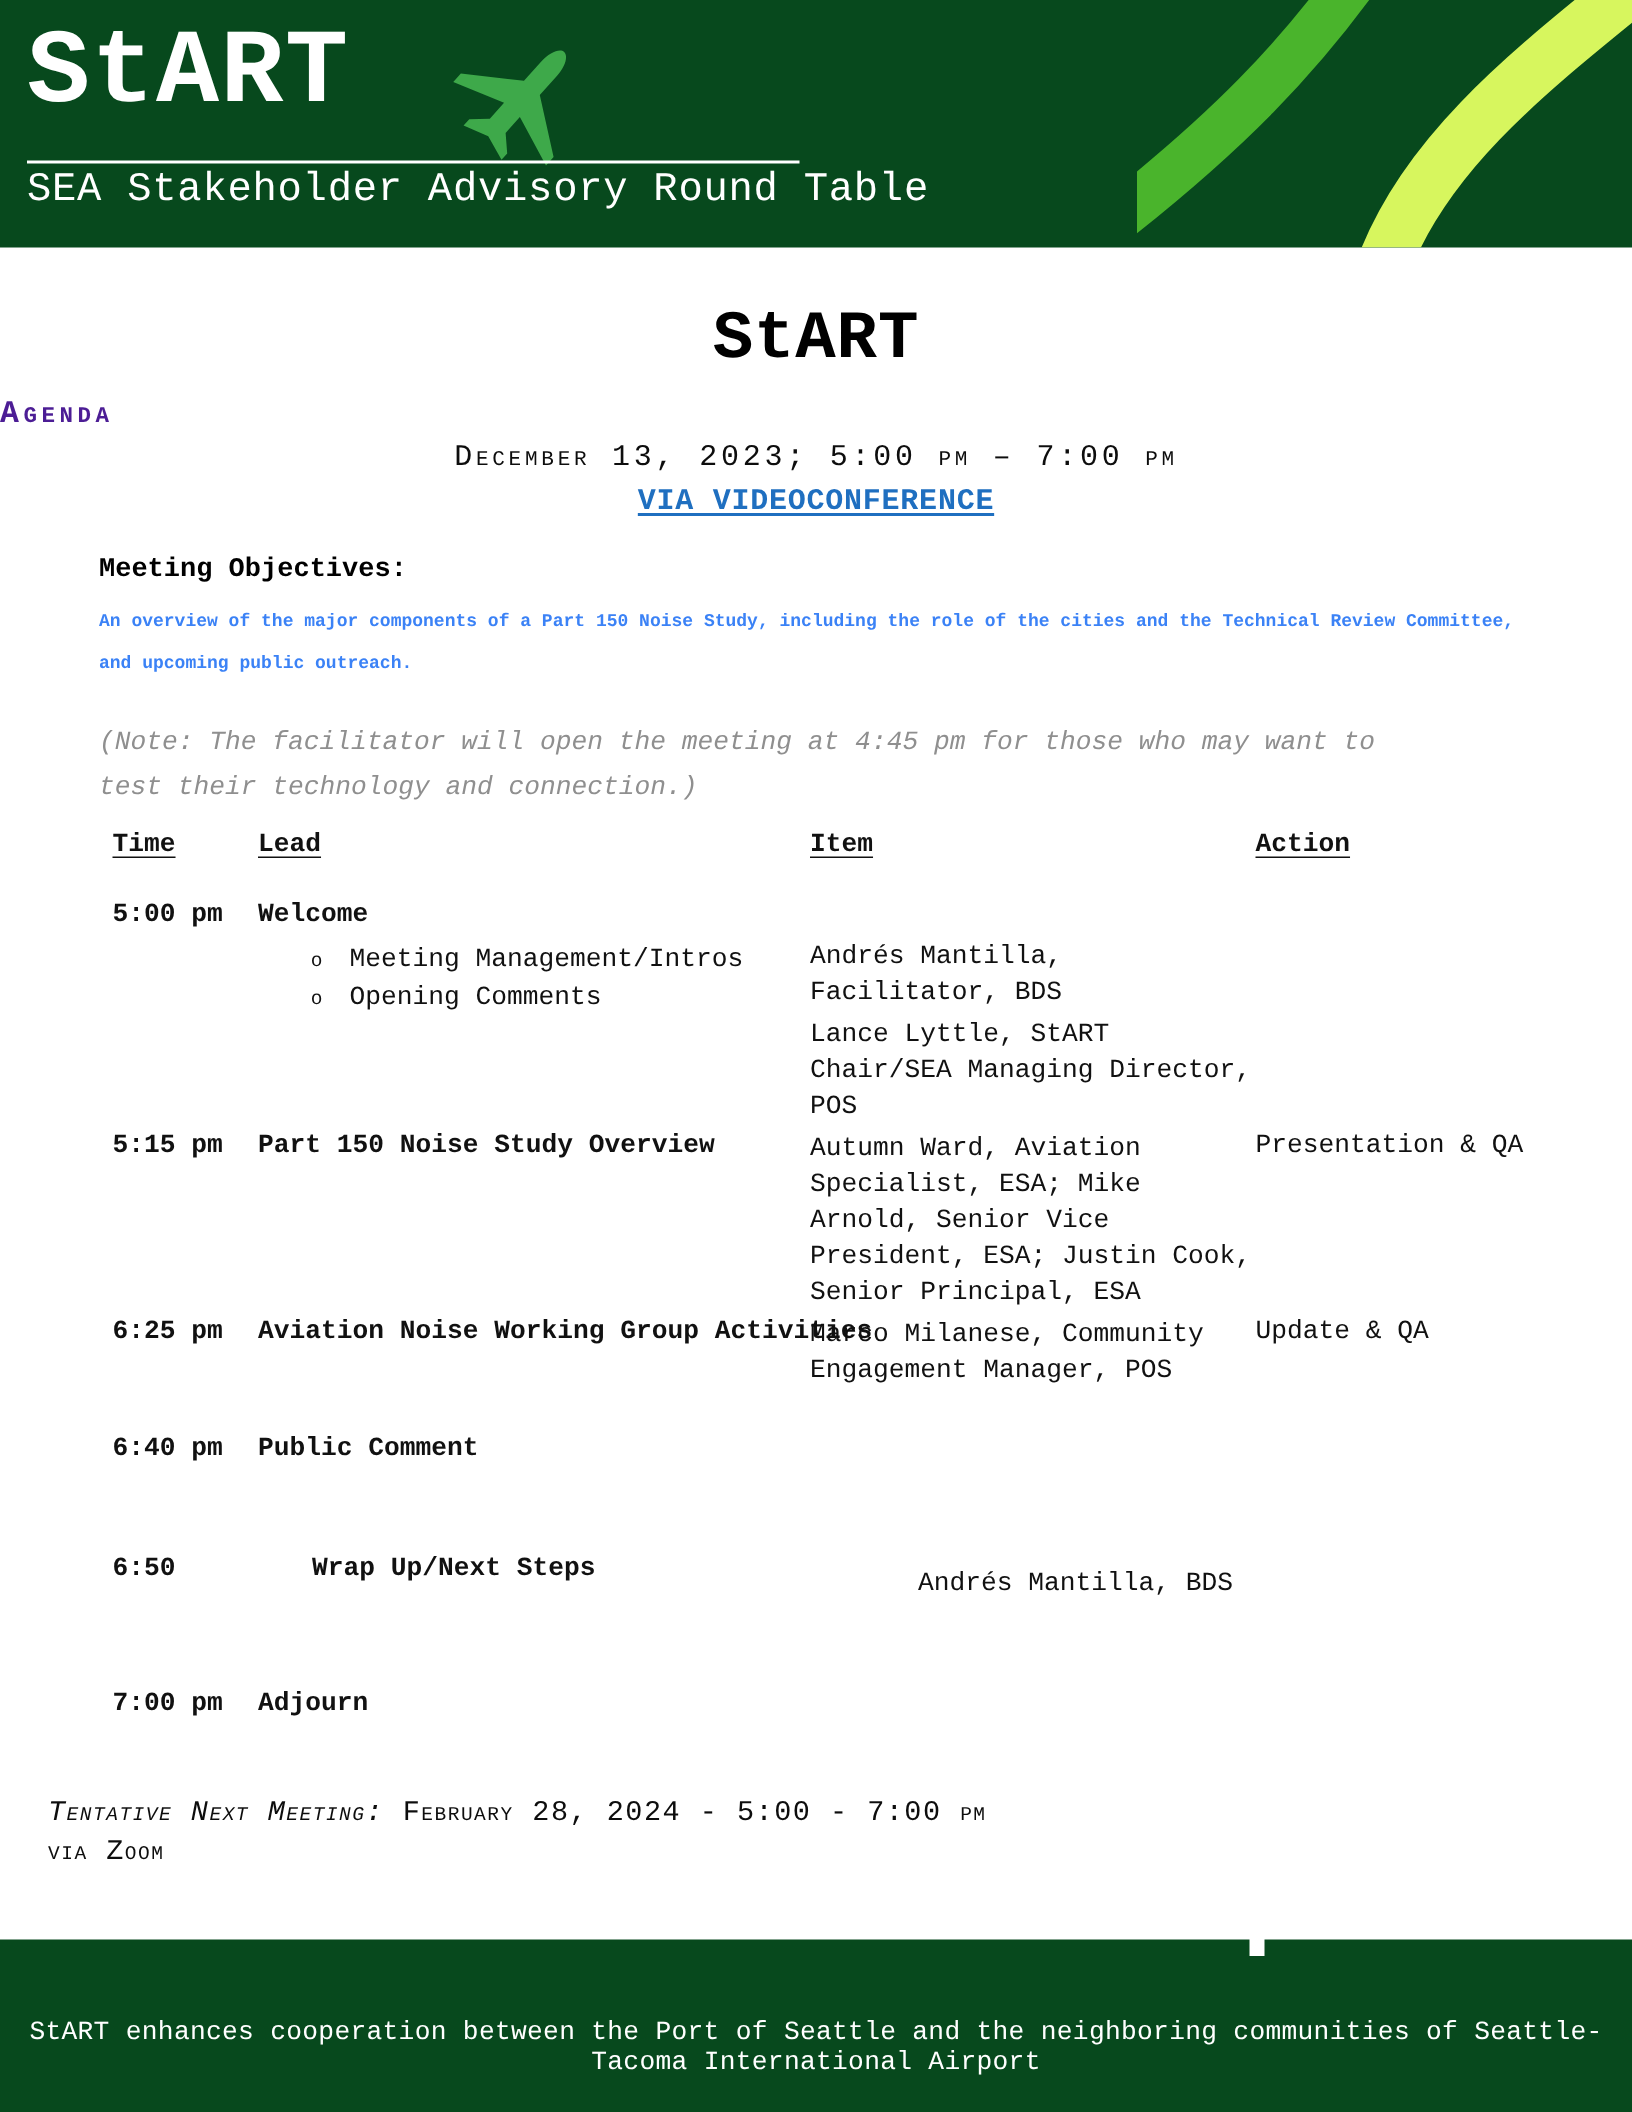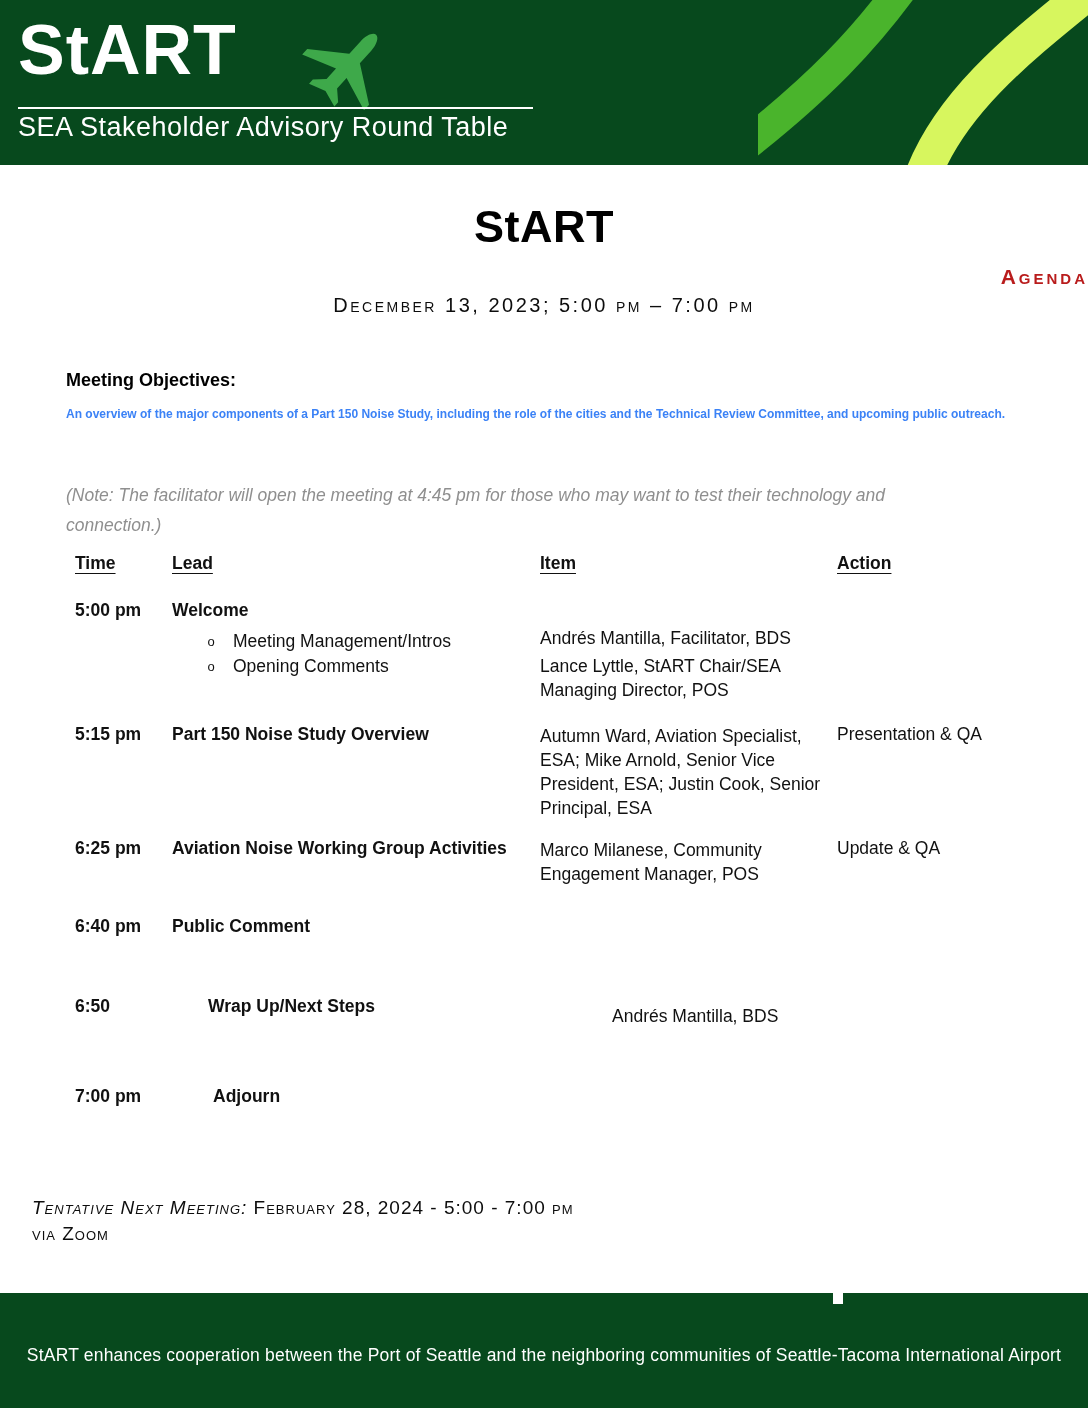--- a/index.html
+++ b/index.html
@@ -1,19 +1,19 @@
 <!DOCTYPE html>
 <html><head>
 <meta charset="utf-8">
 <style>
   * { margin:0; padding:0; box-sizing:border-box; }
   html,body { background:#ffffff; }
   .page {
     position:relative; width:1088px; height:1408px; background:#ffffff;
-    font-family:Liberation Sans, sans-serif; color:#111; overflow:hidden;
+    font-family:Liberation Mono, monospace; color:#111; overflow:hidden;
     margin:0 auto;
   }
 
   
   .header {
     position:absolute; top:0; left:0; width:1088px; height:165px;
     background:#07491D; overflow:hidden;
   }
   .swoosh-svg { position:absolute; top:0; right:0; }
   .logo-title {
@@ -26,22 +26,22 @@
     position:absolute; left:18px; top:112px; font-size:27px; color:#fff;
     font-weight:400; letter-spacing:0.5px;
   }
 
   
   .doc-title {
     position:absolute; top:201px; left:0; width:100%; text-align:center;
     font-size:45px; font-weight:600; color:#000; letter-spacing:0.5px;
   }
   .doc-agenda {
-    position:absolute; top:265px; left:0; width:100%; text-align:right;
-    font-size:21px; font-weight:700; letter-spacing:3px; color:#b91c1c;
+    position:absolute; top:265px; left:0; width:100%; text-align:left;
+    font-size:21px; font-weight:700; letter-spacing:3px; color:#4c1d95;
     font-variant:small-caps;
   }
   .doc-datetime {
     position:absolute; top:294px; left:0; width:100%; text-align:center;
     font-size:20px; font-weight:500; letter-spacing:2.5px; color:#0d0d0d;
     font-variant:small-caps;
   }
   .doc-link-row { position:absolute; top:323px; left:0; width:100%; text-align:center; }
   .doc-link {
     font-size:20px; font-weight:600; letter-spacing:0.5px; color:#1F6FC0;
@@ -58,21 +58,21 @@
     position:absolute; left:66px; top:480px; width:885px;
     font-size:17.5px; font-style:italic; color:#8F8F8F; line-height:30px;
   }
 
   
   .agenda { position:absolute; left:75px; top:553px; width:940px; font-size:17.5px; }
   .agenda-row { display:grid; grid-template-columns:97px 368px 297px 1fr; align-items:start; }
   .agenda-head { min-height:47px; font-weight:600; }
   .agenda-head span { text-decoration:underline; text-underline-offset:4px; }
   .r0 { min-height:124px; } .r1 { min-height:114px; } .r2 { min-height:78px; }
-  .r3 { min-height:80px; }  .r4 { min-height:90px;gap:36px; }  .r5 { min-height:60px;gap:41px; }
+  .r3 { min-height:80px; }  .r4 { min-height:90px;gap:36px; }  .r5 { min-height:60px; }
   .cell-time { font-weight:700; white-space:nowrap; }
   .cell-item { font-weight:700; }
   .item-title { white-space:nowrap; display:block; }
   .sub-items { margin-top:8px; font-weight:400; }
   .sub-item { display:flex; line-height:25px; }
   .sub-bullet { width:14px; margin-left:32px; margin-right:15px; font-size:13px; text-align:center; }
   .cell-lead { font-weight:400; line-height:24px; }
   .cell-lead p { margin:0 0 4px 0; }
   .r0 .cell-lead { padding-top:26px; }
   .r4 .cell-lead { padding-top:8px; }
@@ -112,20 +112,23 @@
         </g>
       </svg>
     </div>
     <div class="logo-underline"></div>
     <div class="logo-subtitle">SEA Stakeholder Advisory Round Table</div>
   </div>
 
   <div class="doc-title">StART</div>
   <div class="doc-agenda">Agenda</div>
   <div class="doc-datetime">December 13, 2023; 5:00 pm – 7:00 pm</div>
+  <div class="doc-link-row">
+    <a class="doc-link">VIA VIDEOCONFERENCE</a>
+  </div>
 
   <div class="obj-heading">Meeting Objectives:</div>
   <div class="obj-body">An overview of the major components of a Part 150 Noise Study, including the role of the cities and the Technical Review Committee, and upcoming public outreach.</div>
   <div class="obj-note">(Note: The facilitator will open the meeting at 4:45 pm for those who may want to test their technology and connection.)</div>
 
   <div class="agenda">
 
     <div class="agenda-row agenda-head">
       <div><span>Time</span></div>
       <div><span>Lead</span></div>

